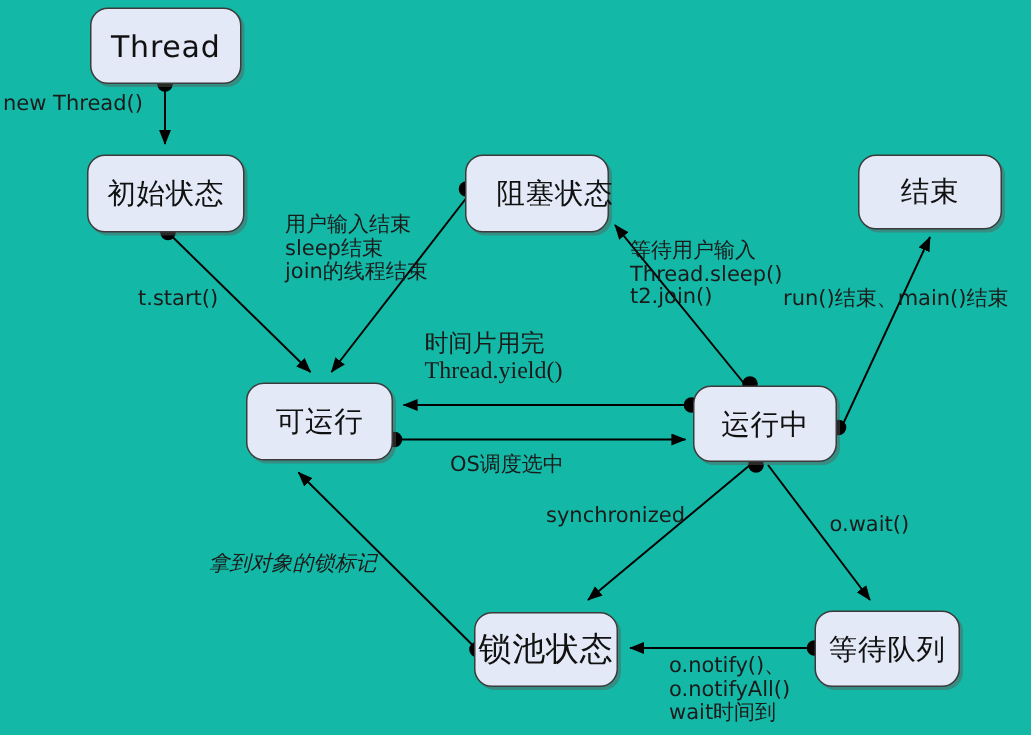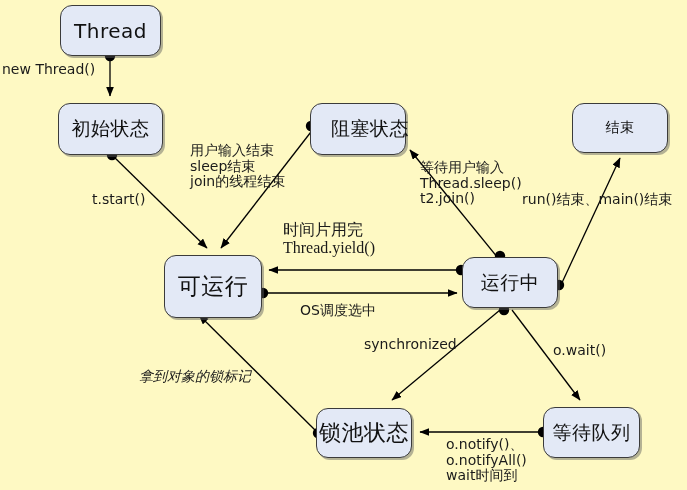--- a/index.html
+++ b/index.html
@@ -1,19 +1,19 @@
 <!DOCTYPE html>
 <html><head>
 <meta charset="utf-8">
 <style>
   html,body{margin:0;padding:0;background:#ffffff;}
   #stage{
     position:relative;
     width:687px;height:490px;
-    background:#fef9c3;
+    background:#14b8a6;
     overflow:hidden;
     font-family:"Liberation Sans","DejaVu Sans",sans-serif;
   }
   #edges{position:absolute;left:0;top:0;width:687px;height:490px;}
   .node{
     position:absolute;
     box-sizing:border-box;
     border:1.6px solid #3b3b3b;
     border-radius:12px;
     background:#e3e9f6;
@@ -87,25 +87,25 @@
   </div>
 
   <div class="node cjk" style="left:58px;top:103px;width:105px;height:52px;font-size:19px;">
     <span>初始状态</span>
   </div>
 
   <div class="node cjk" style="left:310px;top:103px;width:96px;height:52px;font-size:19px;padding-left:24px;">
     <span>阻塞状态</span>
   </div>
 
-  <div class="node cjk" style="left:572px;top:103px;width:96px;height:50px;font-size:14px;">
+  <div class="node cjk" style="left:572px;top:103px;width:96px;height:50px;font-size:19px;">
     <span>结束</span>
   </div>
 
-  <div class="node cjk" style="left:164px;top:255px;width:98px;height:63px;font-size:23px;">
+  <div class="node cjk" style="left:164px;top:255px;width:98px;height:52px;font-size:19px;">
     <span>可运行</span>
   </div>
 
   <div class="node cjk" style="left:462px;top:257px;width:96px;height:51px;font-size:19px;">
     <span>运行中</span>
   </div>
 
   <div class="node cjk" style="left:316px;top:408px;width:96px;height:50px;font-size:22px;">
     <span>锁池状态</span>
   </div>

